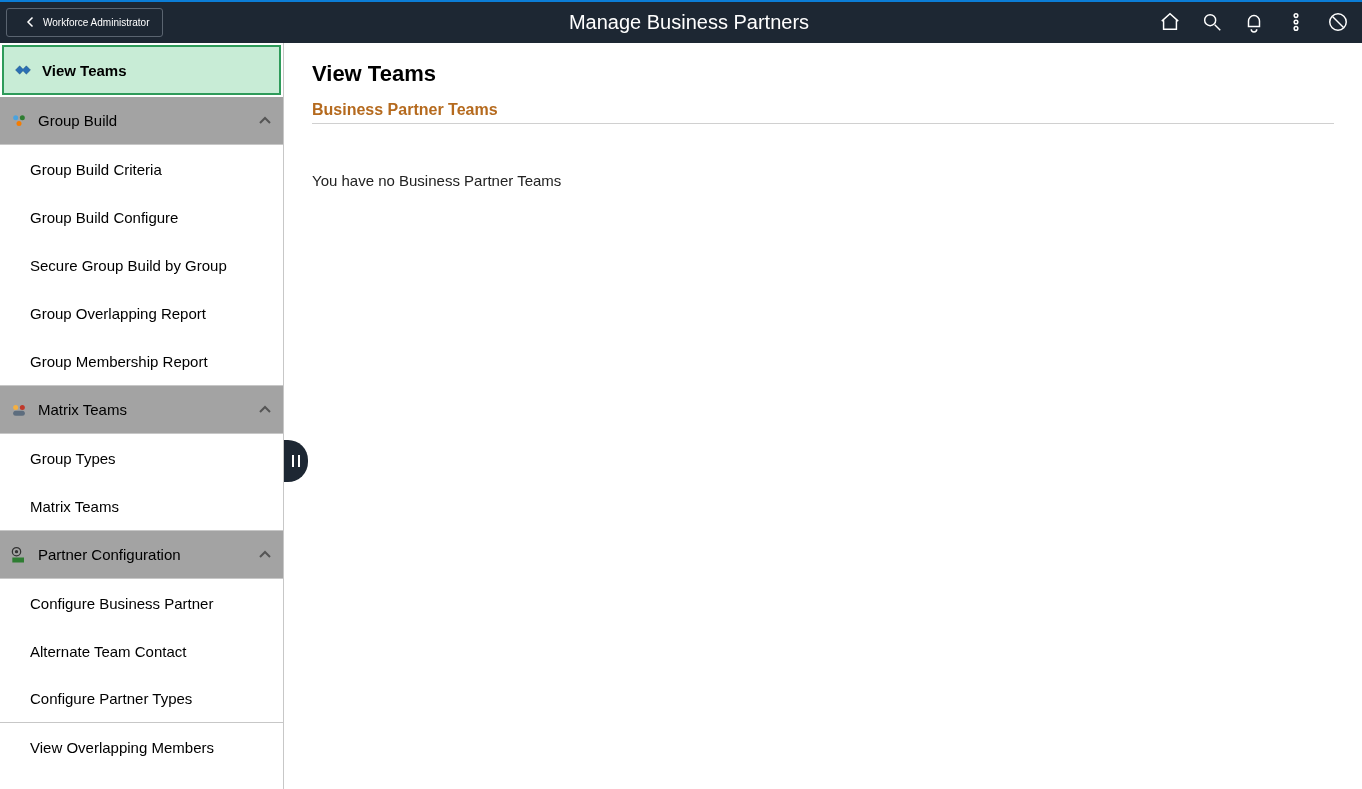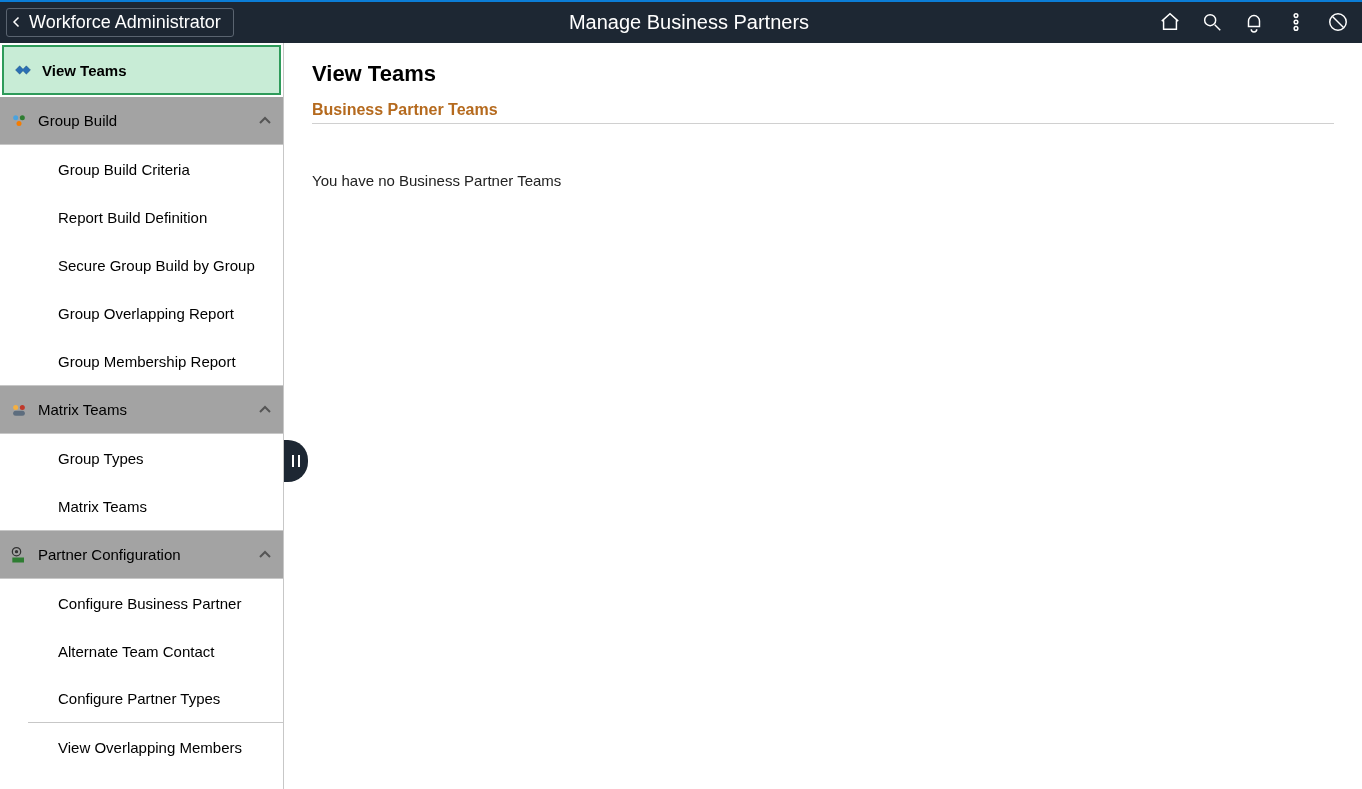--- a/index.html
+++ b/index.html
@@ -13,28 +13,28 @@
     border-top: 2px solid #0b7dd6;
     border-bottom: 1px solid #1d2733;
     display: flex;
     align-items: center;
     color: #fff;
     position: relative;
   }
   .back-btn {
     height: 29px;
     margin-left: 6px;
-    padding: 0 12px 0 4px;
+    padding: 0 12px 0 18px;
     display: inline-flex;
     align-items: center;
     border: 1px solid #5a6470;
     border-radius: 3px;
     cursor: pointer;
     gap: 6px;
-    font-size: 18px;
+    font-size: 10px;
   }
   .back-btn svg { width: 12px; height: 14px; }
   .header-title {
     position: absolute;
     left: 16px; right: 0;
     text-align: center;
     font-size: 20px;
     pointer-events: none;
   }
   .header-icons {
@@ -84,21 +84,21 @@
   }
   .nav-group-header .chev {
     margin-left: auto;
     width: 16px; height: 16px;
   }
   .nav-sub-item {
     padding-left: 30px;
     border-bottom: none;
     height: 48px;
   }
-  .nav-sub-group { border-bottom: 1px solid #c7c7c7; padding-left: 28px; }
+  .nav-sub-group { border-bottom: 1px solid #c7c7c7; }
 
   .nav-icon {
     width: 22px; height: 22px;
     margin-right: 8px;
     display: inline-flex; align-items: center; justify-content: center;
   }
 
   .collapse-handle {
     position: absolute;
     top: 440px;
@@ -196,21 +196,21 @@
       <span>Group Build</span>
       <svg class="chev" viewBox="0 0 16 16">
           <path d="M3 10 L8 5 L13 10" stroke="#555" stroke-width="2" fill="none"></path>
         </svg>
     </div>
     <div class="nav-sub-group">
       <div class="nav-sub-item">
           <span>Group Build Criteria</span>
         </div>
       <div class="nav-sub-item">
-          <span>Report Build Definition</span>
+          <span>Group Build Configure</span>
         </div>
       <div class="nav-sub-item">
           <span>Secure Group Build by Group</span>
         </div>
       <div class="nav-sub-item">
           <span>Group Overlapping Report</span>
         </div>
       <div class="nav-sub-item">
           <span>Group Membership Report</span>
         </div>

